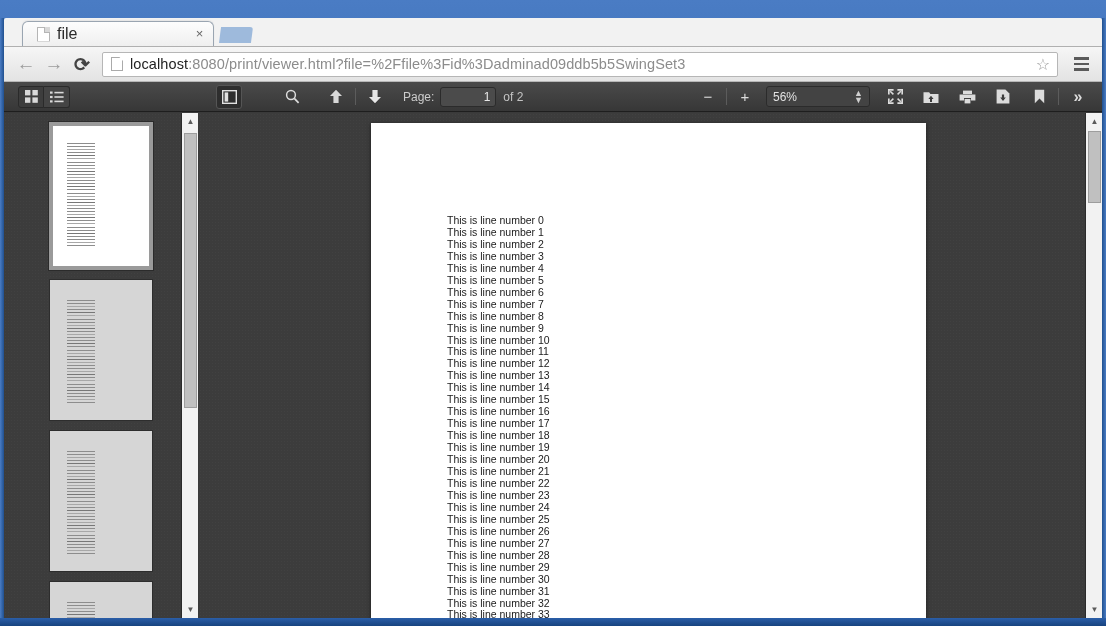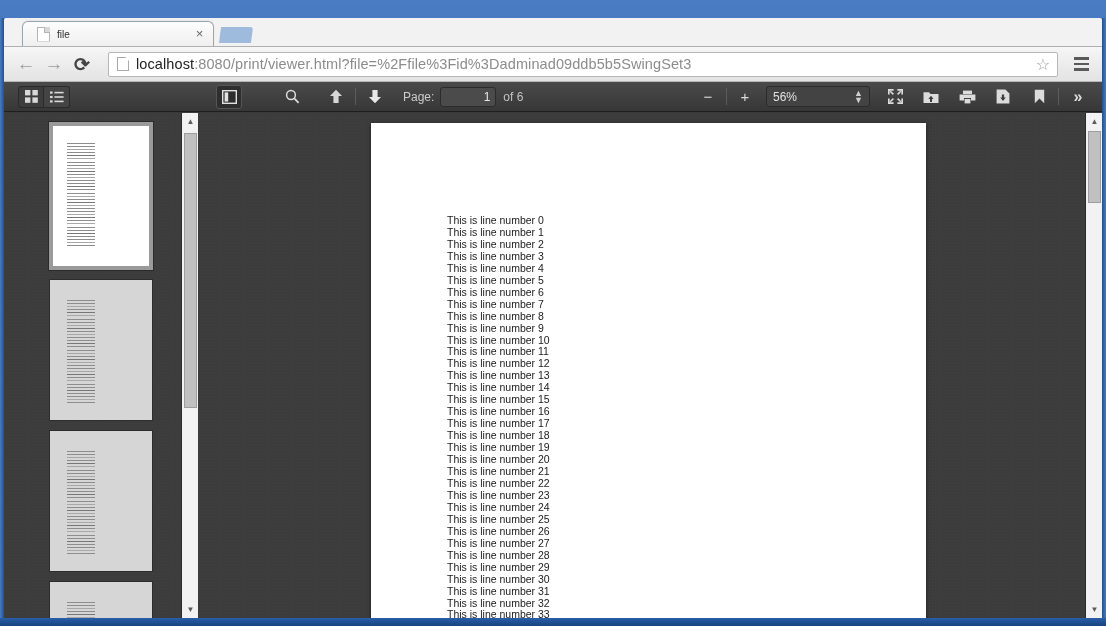--- a/index.html
+++ b/index.html
@@ -85,21 +85,21 @@
   }
   .tab .favicon::before {
     content: ""; position: absolute; inset: 0;
     background: #fff; border: 1px solid #b5b5b5;
     clip-path: polygon(0 0, 70% 0, 100% 28%, 100% 100%, 0 100%);
   }
   .tab .favicon::after {
     content: ""; position: absolute; right: 0; top: 0;
     width: 5px; height: 5px; background: #d8d8d8; border-left: 1px solid #b5b5b5; border-bottom: 1px solid #b5b5b5;
   }
-  .tab-title { font-size: 10px; color: #2b2b2b; flex: 1; }
+  .tab-title { font-size: 16px; color: #2b2b2b; flex: 1; }
   .tab-close {
     width: 15px; height: 15px; position: relative;
     color: #666; font-size: 13px; text-align: center; line-height: 14px;
   }
   .tab-newtab {
     position: absolute; left: 215px; top: 9px;
     width: 34px; height: 16px;
     background: #8fb0d8;
     clip-path: polygon(6% 0, 100% 0, 94% 100%, 0 100%);
     border-radius: 2px 3px 0 0;
@@ -114,21 +114,21 @@
     display: flex; align-items: center;
     padding: 0 8px;
   }
   .navicon {
     width: 28px; height: 28px;
     display: flex; align-items: center; justify-content: center;
     color: #9b9b9b; flex: none;
   }
   .navicon.reload { color: #444; }
   .omnibox {
-    flex: 1; height: 25px; margin: 0 6px 0 12px;
+    flex: 1; height: 25px; margin: 0 6px 0 6px;
     background: #fff;
     border: 1px solid #b6b6b6; border-radius: 2px;
     display: flex; align-items: center;
     padding: 8px 4px;
     position: relative;
   }
   .ob-icon {
     width: 12px; height: 14px; margin: 0 7px 0 4px; position: relative; flex: none;
   }
   .ob-icon::before {
@@ -383,21 +383,21 @@
           </div>
           <div class="divider"></div>
           <div class="tbtn">
             <svg width="14" height="15" viewBox="0 0 14 15">
                 <path d="M7 14.2 L13 8 L9.6 8 L9.6 1 L4.4 1 L4.4 8 L1 8 Z" fill="#e8e8e8"></path>
               </svg>
           </div>
 
           <span class="pagelabel">Page:</span>
           <input class="pageinput" value="1" style="">
-          <span class="oflabel">of 6</span>
+          <span class="oflabel">of 2</span>
 
           <div class="zoomgroup">
             <div class="zbtn">−</div>
             <div class="divider"></div>
             <div class="zbtn">+</div>
             <div class="zoomsel">
               <span>56%</span>
               <span class="spin">▲<br>▼</span>
             </div>
           </div>

